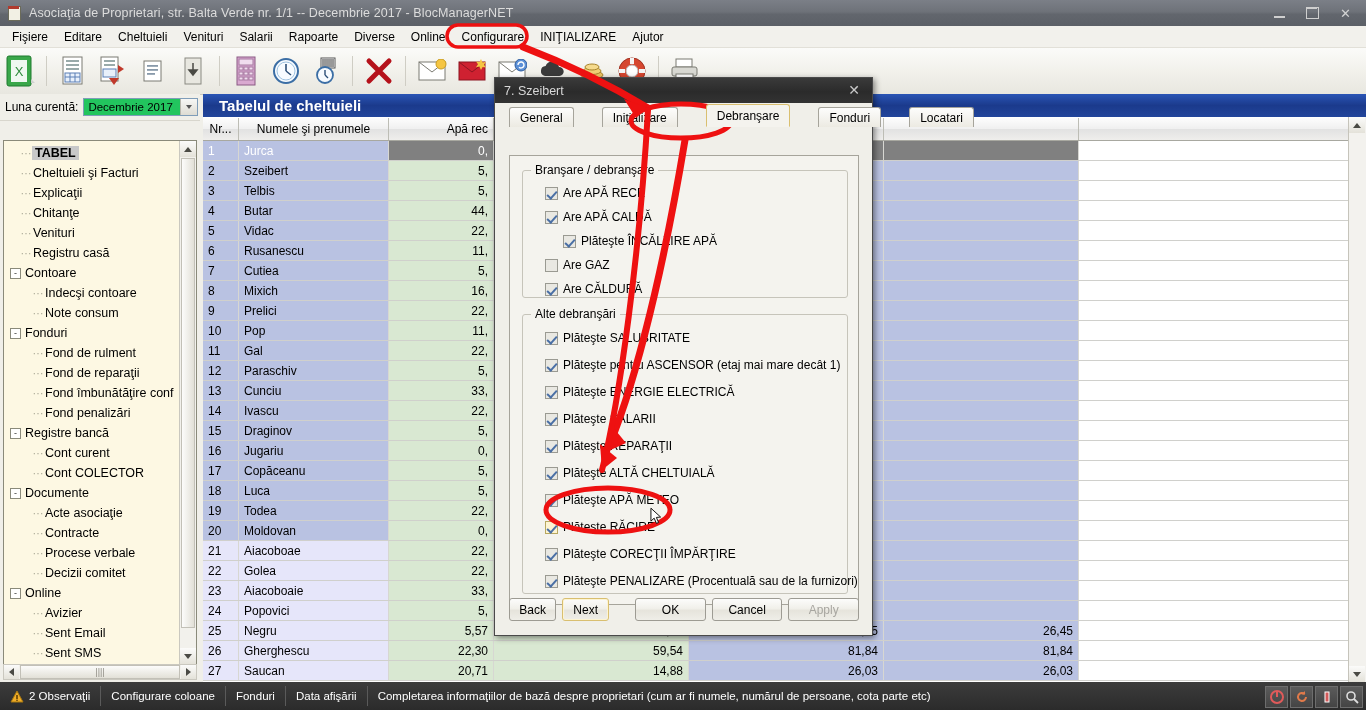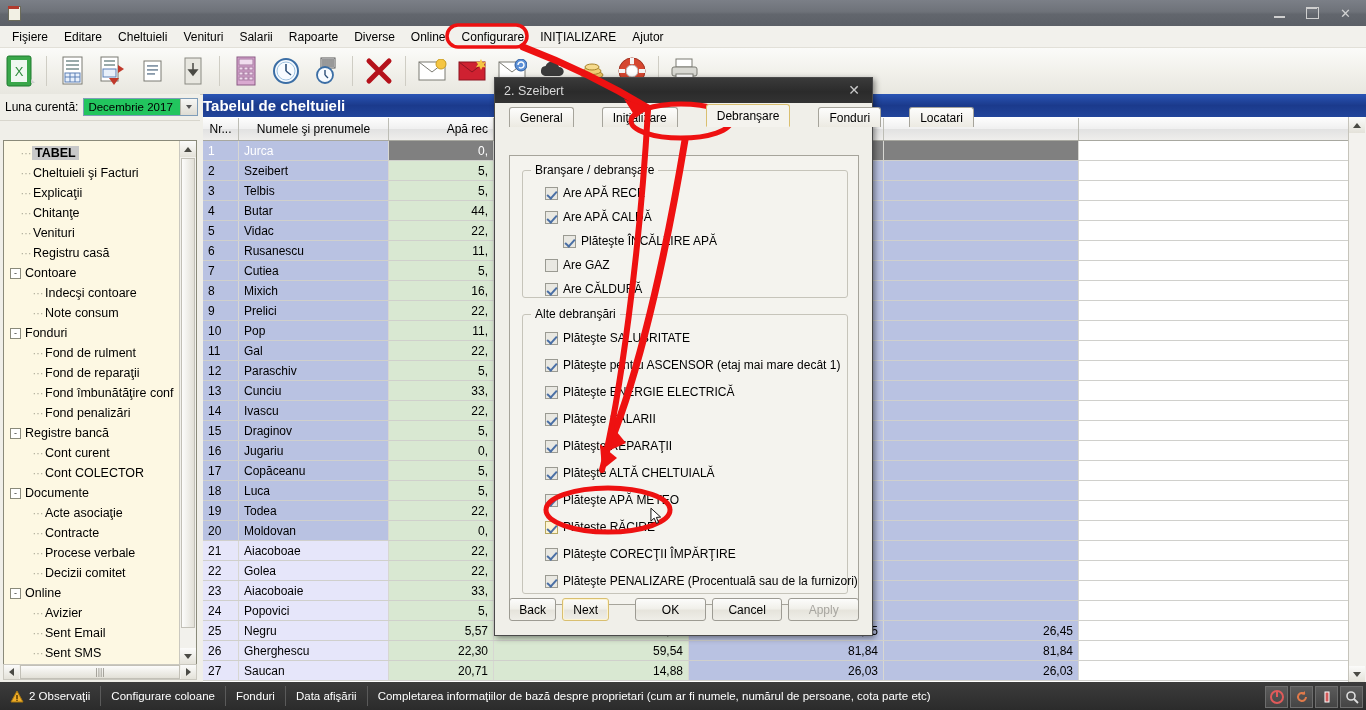--- a/index.html
+++ b/index.html
@@ -89,21 +89,21 @@
   .tri{width:0;height:0;border-left:4px solid transparent;border-right:4px solid transparent;}
   .tri.u{border-bottom:5px solid #4a4a44;}
   .tri.d{border-top:5px solid #4a4a44;}
   .tri.l{border-top:4px solid transparent;border-bottom:4px solid transparent;border-right:5px solid #4a4a44;border-left:0;}
   .tri.r{border-top:4px solid transparent;border-bottom:4px solid transparent;border-left:5px solid #4a4a44;border-right:0;}
 
   
   .mainarea{position:absolute;left:203px;top:94px;width:1163px;height:588px;background:#fff;}
   .tbl-title{
     height:23px;background:linear-gradient(to bottom,#2a55b5 0%,#1b3a8c 50%,#22459b 100%);
-    color:#fff;font-weight:bold;font-size:15px;padding-left:0;line-height:23px;white-space:nowrap;
+    color:#fff;font-weight:bold;font-size:15px;padding-left:16px;line-height:23px;white-space:nowrap;
   }
   .grid{position:absolute;left:0;top:23px;width:1163px;height:565px;overflow:hidden;background:#fff;}
   .gridhdr{display:flex;height:22px;background:linear-gradient(to bottom,#fdfdfd 0%,#f0f0f0 48%,#e2e2e2 52%,#efeeec 100%);
     border-bottom:1px solid #a8a8a0;border-top:1px solid #fff;}
   .gh{border-right:1px solid #bdbdb5;font-size:12px;color:#000;display:flex;align-items:center;box-sizing:border-box;padding:0 5px;}
   .gh.c{justify-content:center;}
   .gh.r{justify-content:flex-end;}
   .grow{display:flex;height:20px;border-bottom:1px solid #d0d0cc;box-sizing:border-box;}
   .gc{box-sizing:border-box;display:flex;align-items:center;padding:0 5px;font-size:12px;color:#000;border-right:1px solid #d7d7d2;overflow:hidden;white-space:nowrap;}
   .gc.r{justify-content:flex-end;}
@@ -189,20 +189,21 @@
 </head>
 <body>
 
 <div id="app">
 
   <div class="titlebar">
     <span class="ticon">
       <span class="sheet"></span>
         <span class="bar"></span>
     </span>
+    <span class="ttl">Asociaţia de Proprietari, str. Balta Verde nr. 1/1 -- Decembrie 2017 - BlocManagerNET</span>
     <span class="winbtns">
       <span class="winbtn">
           <span class="min"></span>
         </span>
       <span class="winbtn">
           <span class="max"></span>
         </span>
       <span class="winbtn">✕</span>
     </span>
   </div>
@@ -760,21 +761,21 @@
           </div>
         <div class="dn">
             <span class="tri d"></span>
           </div>
       </div>
     </div>
   </div>
 
   <div class="dialog">
     <div class="dlg-title">
-      <span>2. Szeibert</span>
+      <span>7. Szeibert</span>
       <span class="dlg-close">✕</span>
     </div>
     <div class="dlg-body">
       <div class="tabs" id="dlgtabs">
           <div class="tab">General</div>
           <div class="tab">Iniţializare</div>
           <div class="tab active">Debranşare</div>
           <div class="tab">Fonduri</div>
           <div class="tab">Locatari</div>
         </div>

